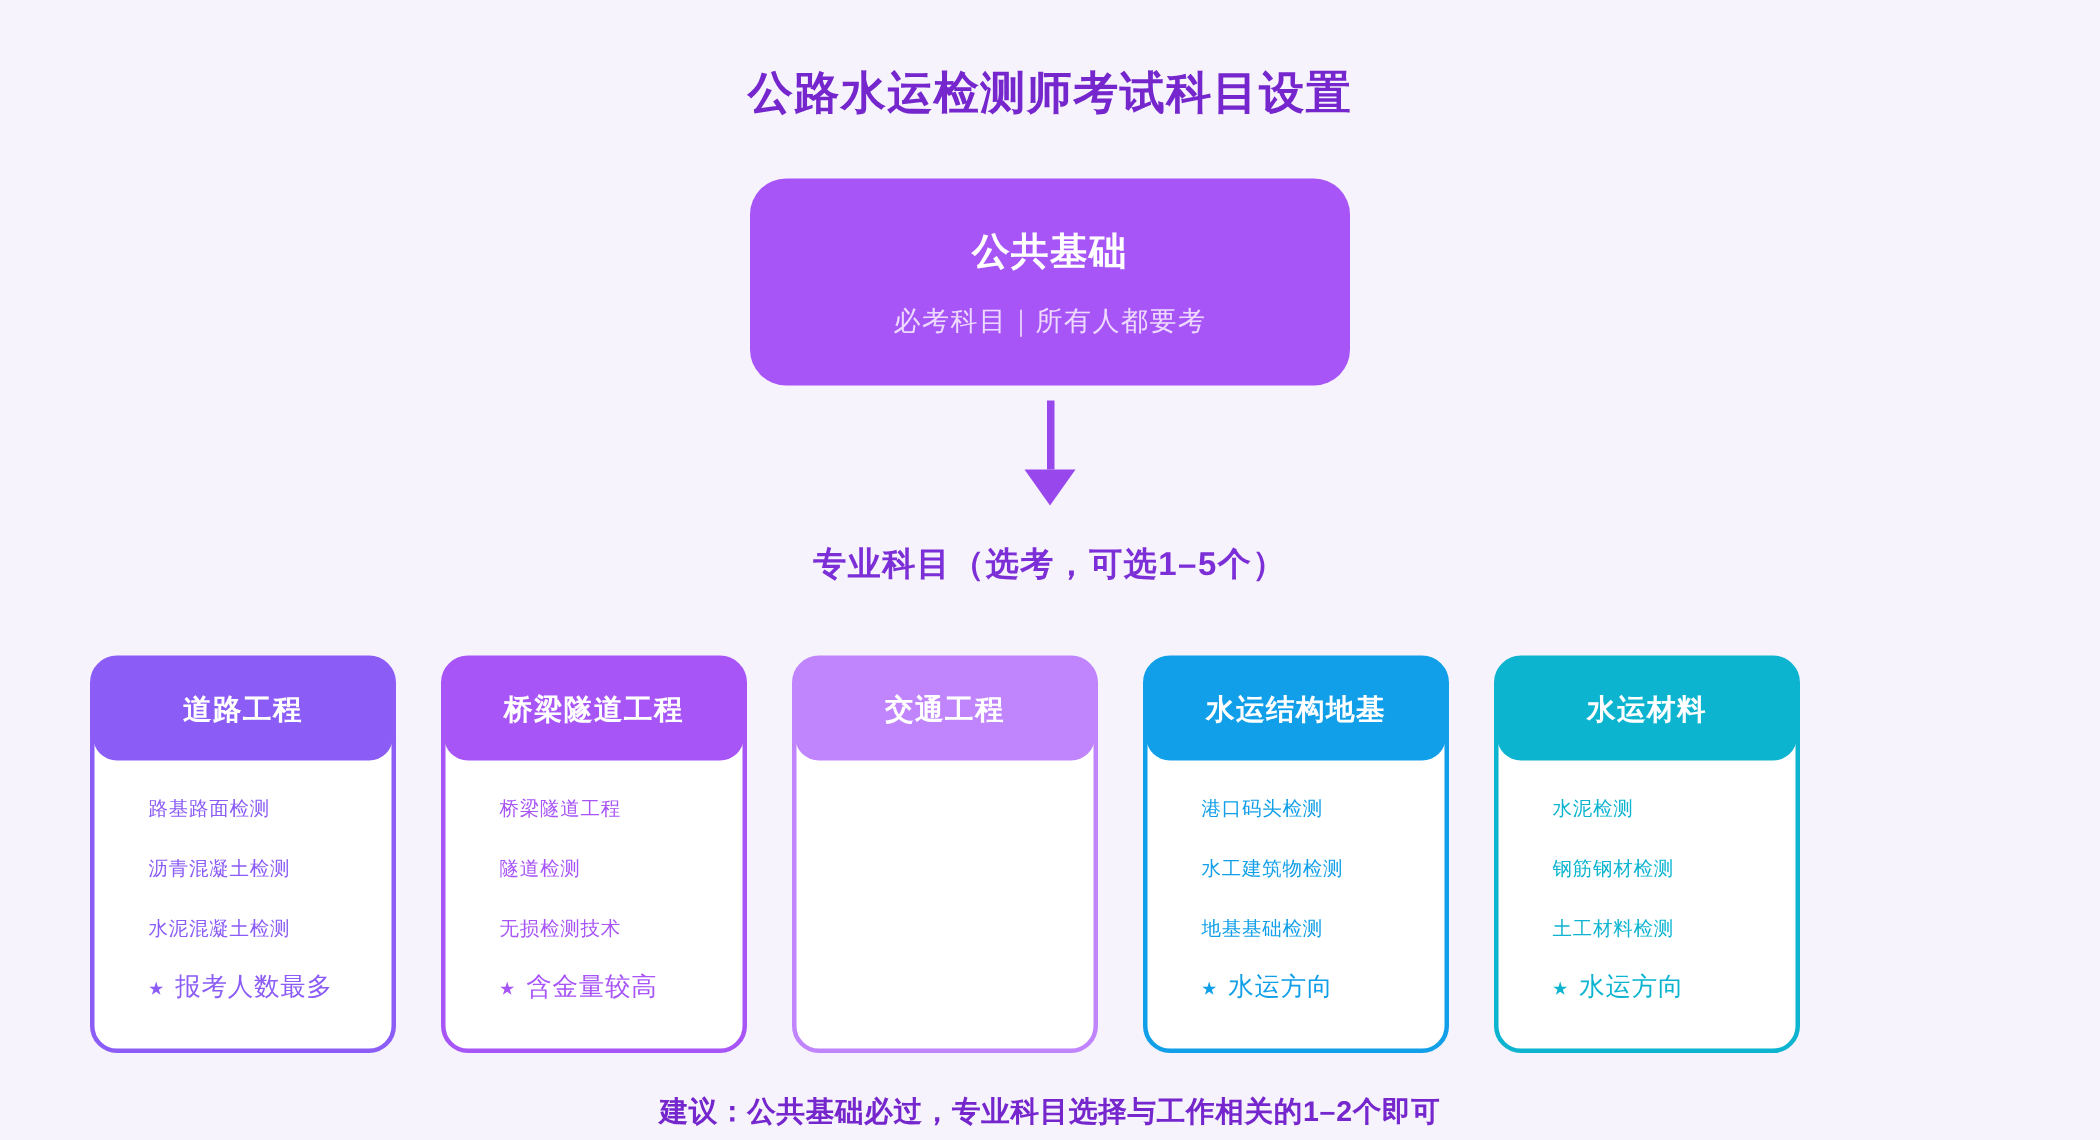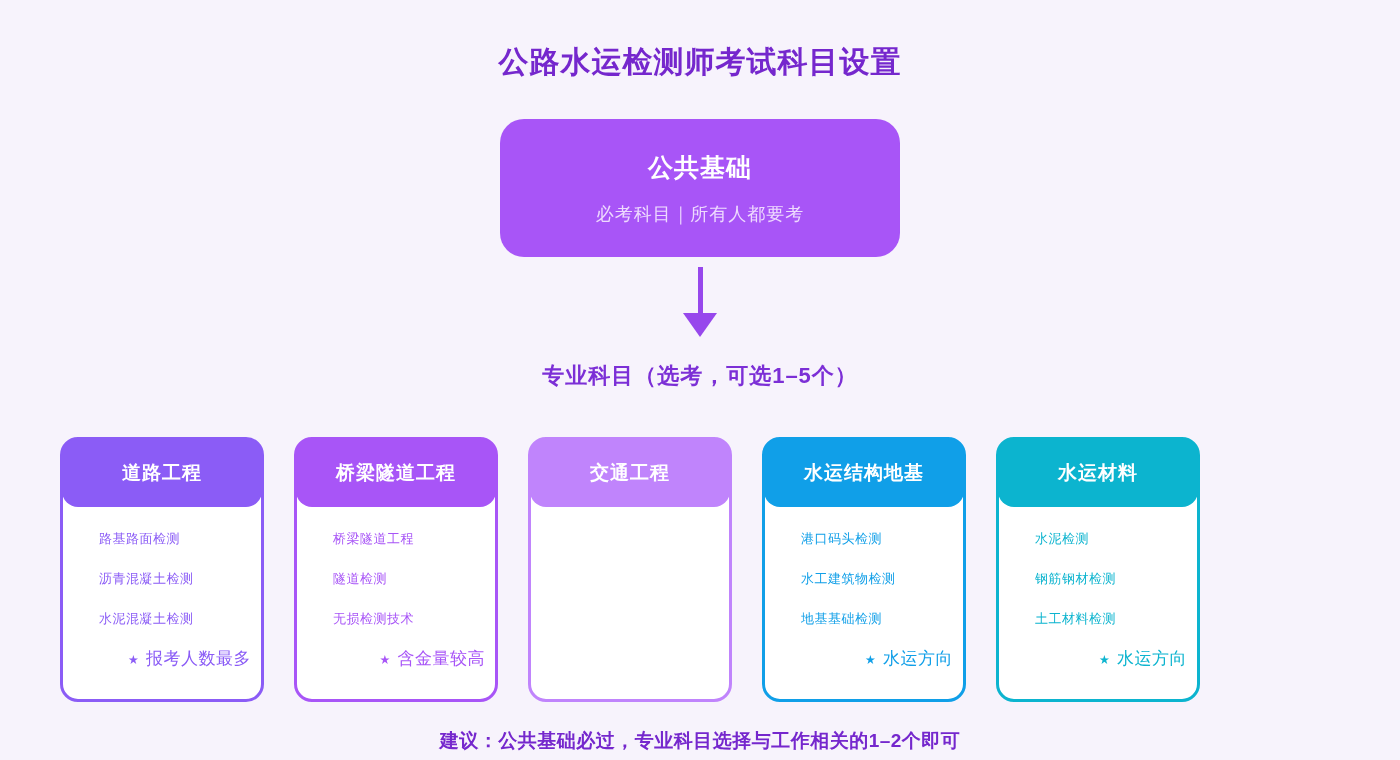--- a/index.html
+++ b/index.html
@@ -56,21 +56,21 @@
     display:flex;align-items:center;justify-content:center;
     color:#ffffff;font-size:19px;font-weight:600;letter-spacing:1px;
   }
   .card-body{padding:24px 10px 0 36px;}
   .card-item{
     font-size:13px;font-weight:500;line-height:18px;
     margin-bottom:22px;color:var(--item,#8b5cf6);letter-spacing:0.5px;
   }
   .card-star{
     font-size:17px;font-weight:500;line-height:18px;
-    color:var(--star,#8b5cf6);letter-spacing:0.5px;text-align:right;
+    color:var(--star,#8b5cf6);letter-spacing:0.5px;
   }
   .card-star .star-glyph{margin-right:7px;font-size:17px;}
 
   .page-note{
     margin-top:26px;text-align:center;
     font-size:19px;font-weight:600;letter-spacing:0.5px;
     color:var(--note,#7527cd);
   }
 </style>
 </head>

